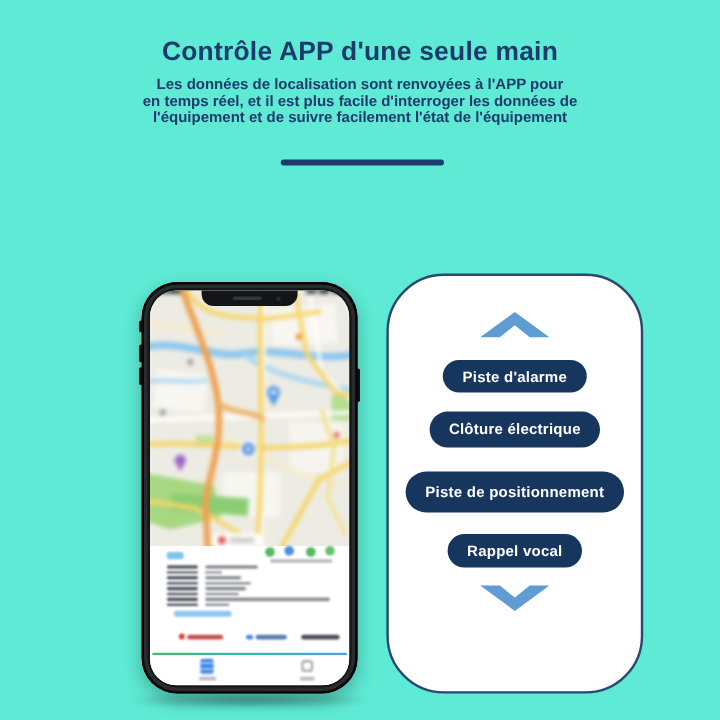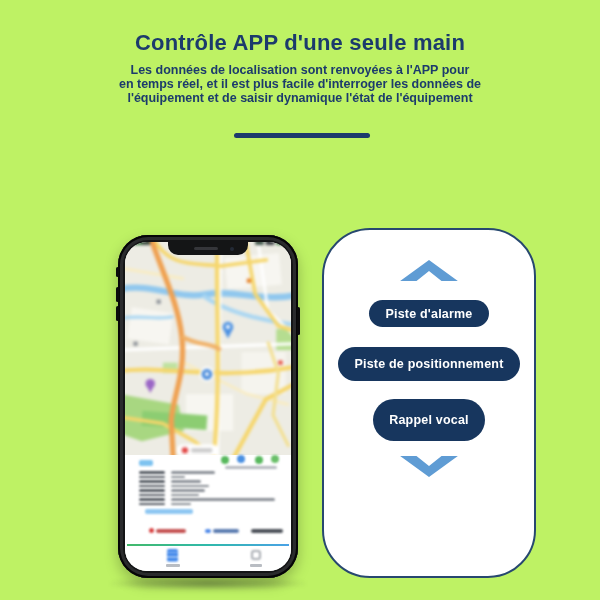--- a/index.html
+++ b/index.html
@@ -1,18 +1,18 @@
 <!DOCTYPE html>
 <html><head>
 <meta charset="utf-8">
 <style>
   * { margin:0; padding:0; box-sizing:border-box; }
   html,body { background:#ffffff; }
   .canvas {
-    position:relative; width:600px; height:600px; background:#bef264;
+    position:relative; width:600px; height:600px; background:#5eead4;
     font-family:"Liberation Sans", sans-serif; overflow:hidden;
   }
 
   
   .title {
     position:absolute; top:31px; left:0; width:600px; text-align:center;
     font-size:22px; line-height:24px; font-weight:800; color:#1c3b6c; letter-spacing:.2px;
   }
   .subtitle {
     position:absolute; top:64px; left:0; width:600px; text-align:center;
@@ -92,32 +92,32 @@
   .pill {
     background:#17365e; color:#ffffff; border:none; border-radius:999px;
     font-family:"Liberation Sans", sans-serif; font-weight:700; font-size:12.5px;
     letter-spacing:.2px; padding:0 16px; display:flex; align-items:center; justify-content:center;
     white-space:nowrap; cursor:pointer;
   }
   .p1 { height:27px; margin-top:17px; }
   .p2 { height:30px; margin-top:16px; }
   .p3 { height:34px; margin-top:20px; }
   .p4 { height:30px; margin-top:18px; }
-  .p5 { height:42px; margin-top:18px; }
+  .p5 { height:28px; margin-top:18px; }
 </style>
 </head>
 <body>
 
 <div class="canvas">
 
   <h1 class="title">Contrôle APP d'une seule main</h1>
   <div class="subtitle">
     <div>Les données de localisation sont renvoyées à l'APP pour</div>
     <div>en temps réel, et il est plus facile d'interroger les données de</div>
-    <div>l'équipement et de saisir dynamique l'état de l'équipement</div>
+    <div>l'équipement et de suivre facilement l'état de l'équipement</div>
   </div>
   <div class="divider"></div>
 
   <div class="phone">
     <div class="side-btn sb-mute"></div>
     <div class="side-btn sb-vup"></div>
     <div class="side-btn sb-vdn"></div>
     <div class="side-btn sb-pwr"></div>
 
     <div class="screen">
@@ -220,20 +220,21 @@
       <div class="camera"></div>
     </div>
   </div>
   <div class="phone-shadow"></div>
 
   <div class="features">
     <svg class="chev chev-up" viewBox="0 0 64 26">
       <path d="M2 24 L32 2 L62 24 L45 24 L32 13.5 L19 24 Z" fill="#5f9cd4"></path>
     </svg>
     <button class="pill p1">Piste d'alarme</button>
+    <button class="pill p2">Clôture électrique</button>
     <button class="pill p3">Piste de positionnement</button>
     <button class="pill p5">Rappel vocal</button>
     <svg class="chev chev-down" viewBox="0 0 64 26">
       <path d="M2 2 L19 2 L32 12.5 L45 2 L62 2 L32 24 Z" fill="#5f9cd4"></path>
     </svg>
   </div>
 
 </div>
 
 </body></html>

